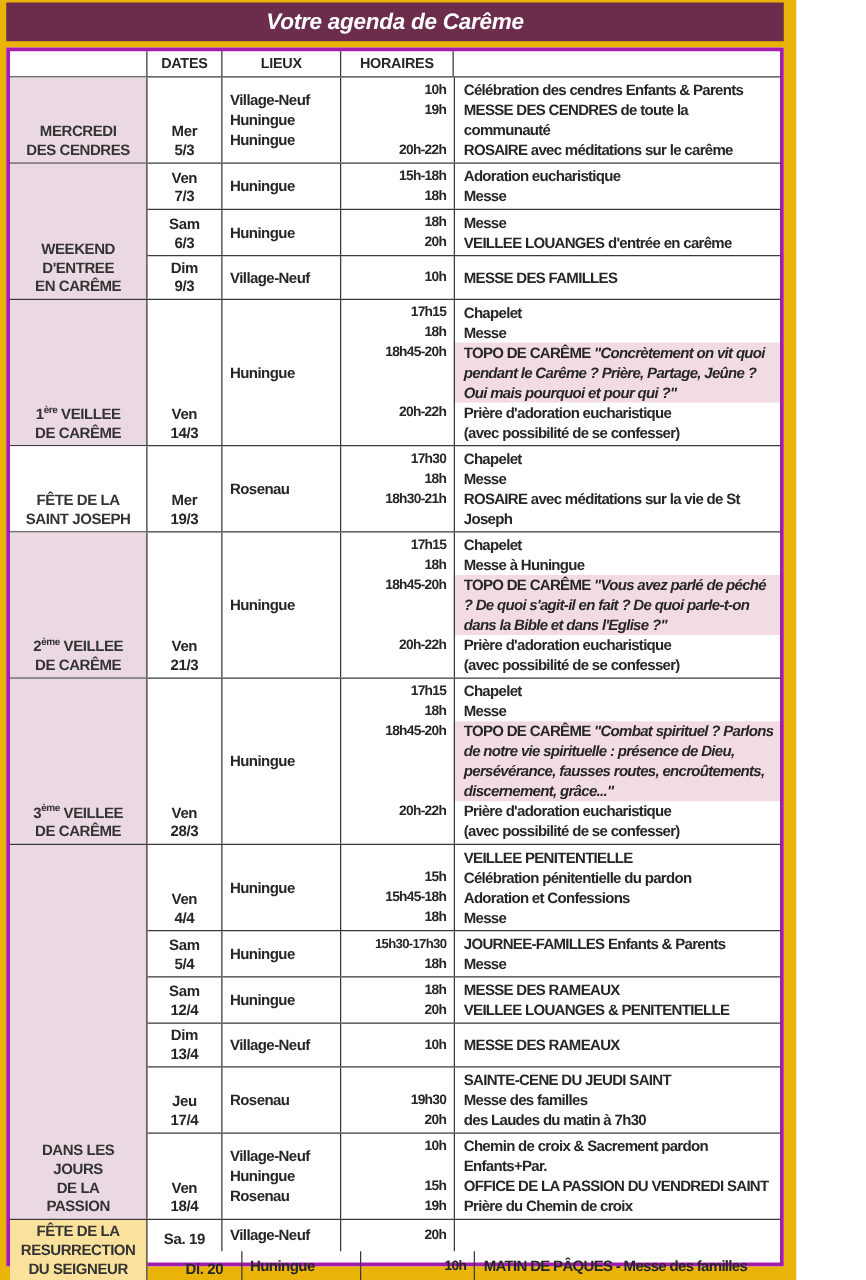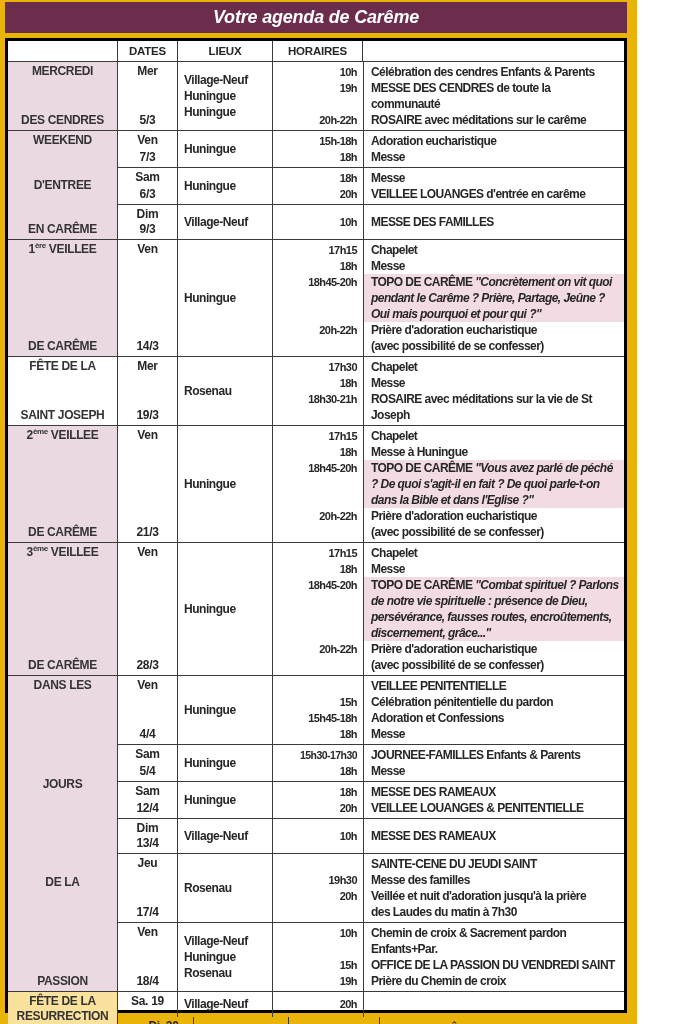--- a/index.html
+++ b/index.html
@@ -10,55 +10,55 @@
   .titlebar {
     position:absolute; left:5px; right:10px; top:2px; height:31px;
     background:#6b2d4b; display:flex; align-items:center; justify-content:center;
   }
   .titlebar .t {
     color:#fff; font-style:italic; font-weight:bold; font-size:18px; letter-spacing:-0.2px;
   }
 
   .agenda {
     position:absolute; left:5px; right:10px; top:38px; bottom:11px;
-    border:3px solid #000000; background:#fff;
+    border:3px solid #a21caf; background:#fff;
     display:flex; flex-direction:column;
   }
 
   .hdr { display:flex; height:21px; border-bottom:1.5px solid #3a3a3a; flex:0 0 auto; }
   .hdr .hc { font-weight:bold; font-size:11.5px; letter-spacing:-0.2px;
     display:flex; align-items:center; justify-content:center; }
   .hc.c-label { width:110px; border-right:1.5px solid #3a3a3a; }
   .hc.c-date  { width:60px;  border-right:1.5px solid #3a3a3a; }
   .hc.c-lieu  { width:95px;  border-right:1.5px solid #3a3a3a; }
   .hc.c-hor   { width:90px;  border-right:1.5px solid #3a3a3a; }
   .hc.c-desc  { flex:1; }
 
   .group { display:flex; flex:1 1 auto; }
   .group + .group { border-top:1.5px solid #3a3a3a; }
 
   .glabel {
     width:110px; flex:0 0 110px; border-right:1.5px solid #3a3a3a;
-    display:flex; flex-direction:column; align-items:center; justify-content:space-between;
+    display:flex; flex-direction:column; align-items:center; justify-content:flex-end;
     text-align:center; font-weight:bold; font-size:12px; letter-spacing:-0.35px;
     line-height:15px; color:#333; padding:2px 1px;
   }
   .glabel.bg-pink   { background:#ead9e2; }
   .glabel.bg-white  { background:#ffffff; }
   .glabel.bg-yellow { background:#fbe29c; }
   .glabel sup { font-size:8px; vertical-align:super; line-height:0; }
 
   .grows { flex:1; display:flex; flex-direction:column; }
   .row { display:flex; flex:1 1 auto; }
   .row + .row { border-top:1.5px solid #3a3a3a; }
   .group.no-div .row + .row { border-top:none;padding-left:16px; }
 
   .cdate {
     width:60px; flex:0 0 60px; border-right:1.5px solid #3a3a3a;
-    display:flex; flex-direction:column; align-items:center; justify-content:space-between;
+    display:flex; flex-direction:column; align-items:center; justify-content:flex-end;
     font-weight:bold; font-size:12px; letter-spacing:-0.3px; line-height:15px; padding:2px 0;
   }
   .clieu {
     width:95px; flex:0 0 95px; border-right:1.5px solid #3a3a3a;
     display:flex; flex-direction:column; justify-content:center;
     font-weight:bold; font-size:12px; letter-spacing:-0.45px; line-height:16px;
     padding:2px 2px 2px 6px;
   }
   .centries {
     flex:1; position:relative; display:flex; flex-direction:column; justify-content:center;
@@ -439,21 +439,20 @@
                   <div class="etime"></div>
                   <div class="etext">SAINTE-CENE DU JEUDI SAINT</div>
                 </div>
                 <div class="entry">
                   <div class="etime">19h30</div>
                   <div class="etext">Messe des familles</div>
                 </div>
                 <div class="entry">
                   <div class="etime">20h</div>
                   <div class="etext">
-                    <div>Veillée et nuit d'adoration jusqu'à la prière</div>
                     <div>des Laudes du matin à 7h30</div>
                   </div>
                 </div>
               </div>
             </div>
             <div class="row">
               <div class="cdate">
                 <div>Ven</div>
                 <div>18/4</div>
               </div>

